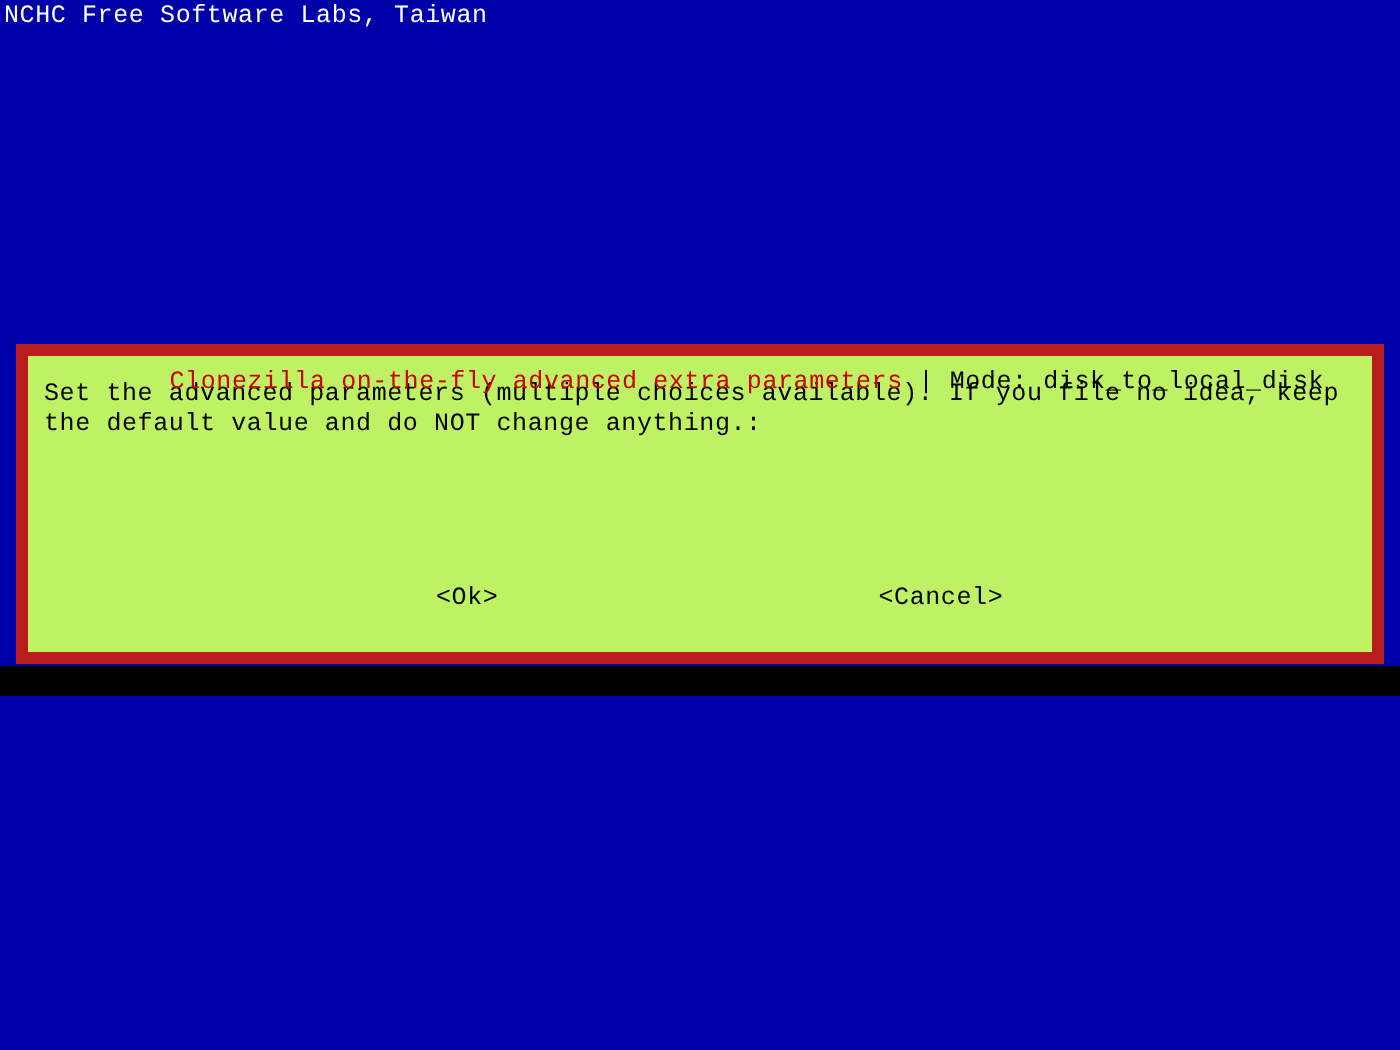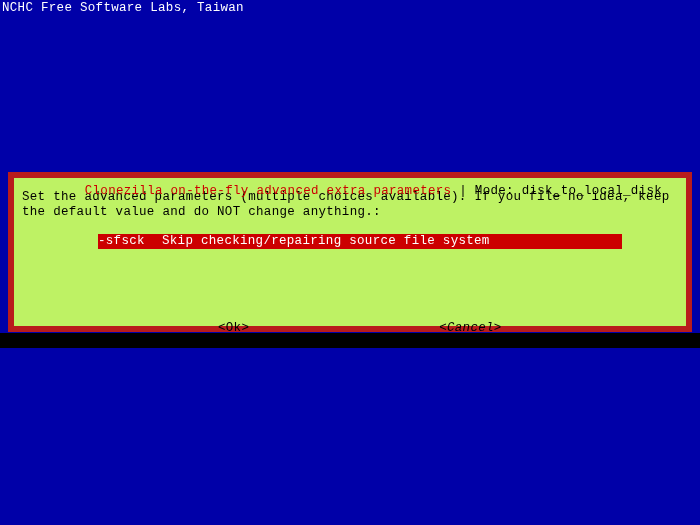--- a/index.html
+++ b/index.html
@@ -76,21 +76,20 @@
     }
     .btn {
       white-space: pre;
       margin-top: 44px;
     }
     .btn-ok {
       margin-left: 196px;
     }
     .btn-cancel {
       margin-left: 190px;
-      font-style: italic;
     }
     .footer-bar {
       position: absolute;
       top: 333px;
       left: 0;
       width: 100%;
       height: 15px;
       background: #000000;
     }
   </style>
@@ -100,21 +99,20 @@
 <div class="screen">
   <div class="header">NCHC Free Software Labs, Taiwan</div>
 
   <div class="dialog">
     <div class="dialog-title">
       <span class="red">Clonezilla on-the-fly advanced extra parameters</span><span> | </span><span>Mode: disk_to_local_disk</span>
     </div>
     <div class="dialog-body">
       <div class="instruction">Set the advanced parameters (multiple choices available). If you file no idea, keep the default value and do NOT change anything.:</div>
       <div class="options">
-          <div class="option-row selected"><span class="option-flag">-sfsck</span><span>Skip checking/repairing source file system</span></div>
         </div>
       <div class="buttons">
         <span class="btn btn-ok">&lt;Ok&gt;</span>
         <span class="btn btn-cancel">&lt;Cancel&gt;</span>
       </div>
     </div>
   </div>
 
   <div class="footer-bar"></div>
 </div>

